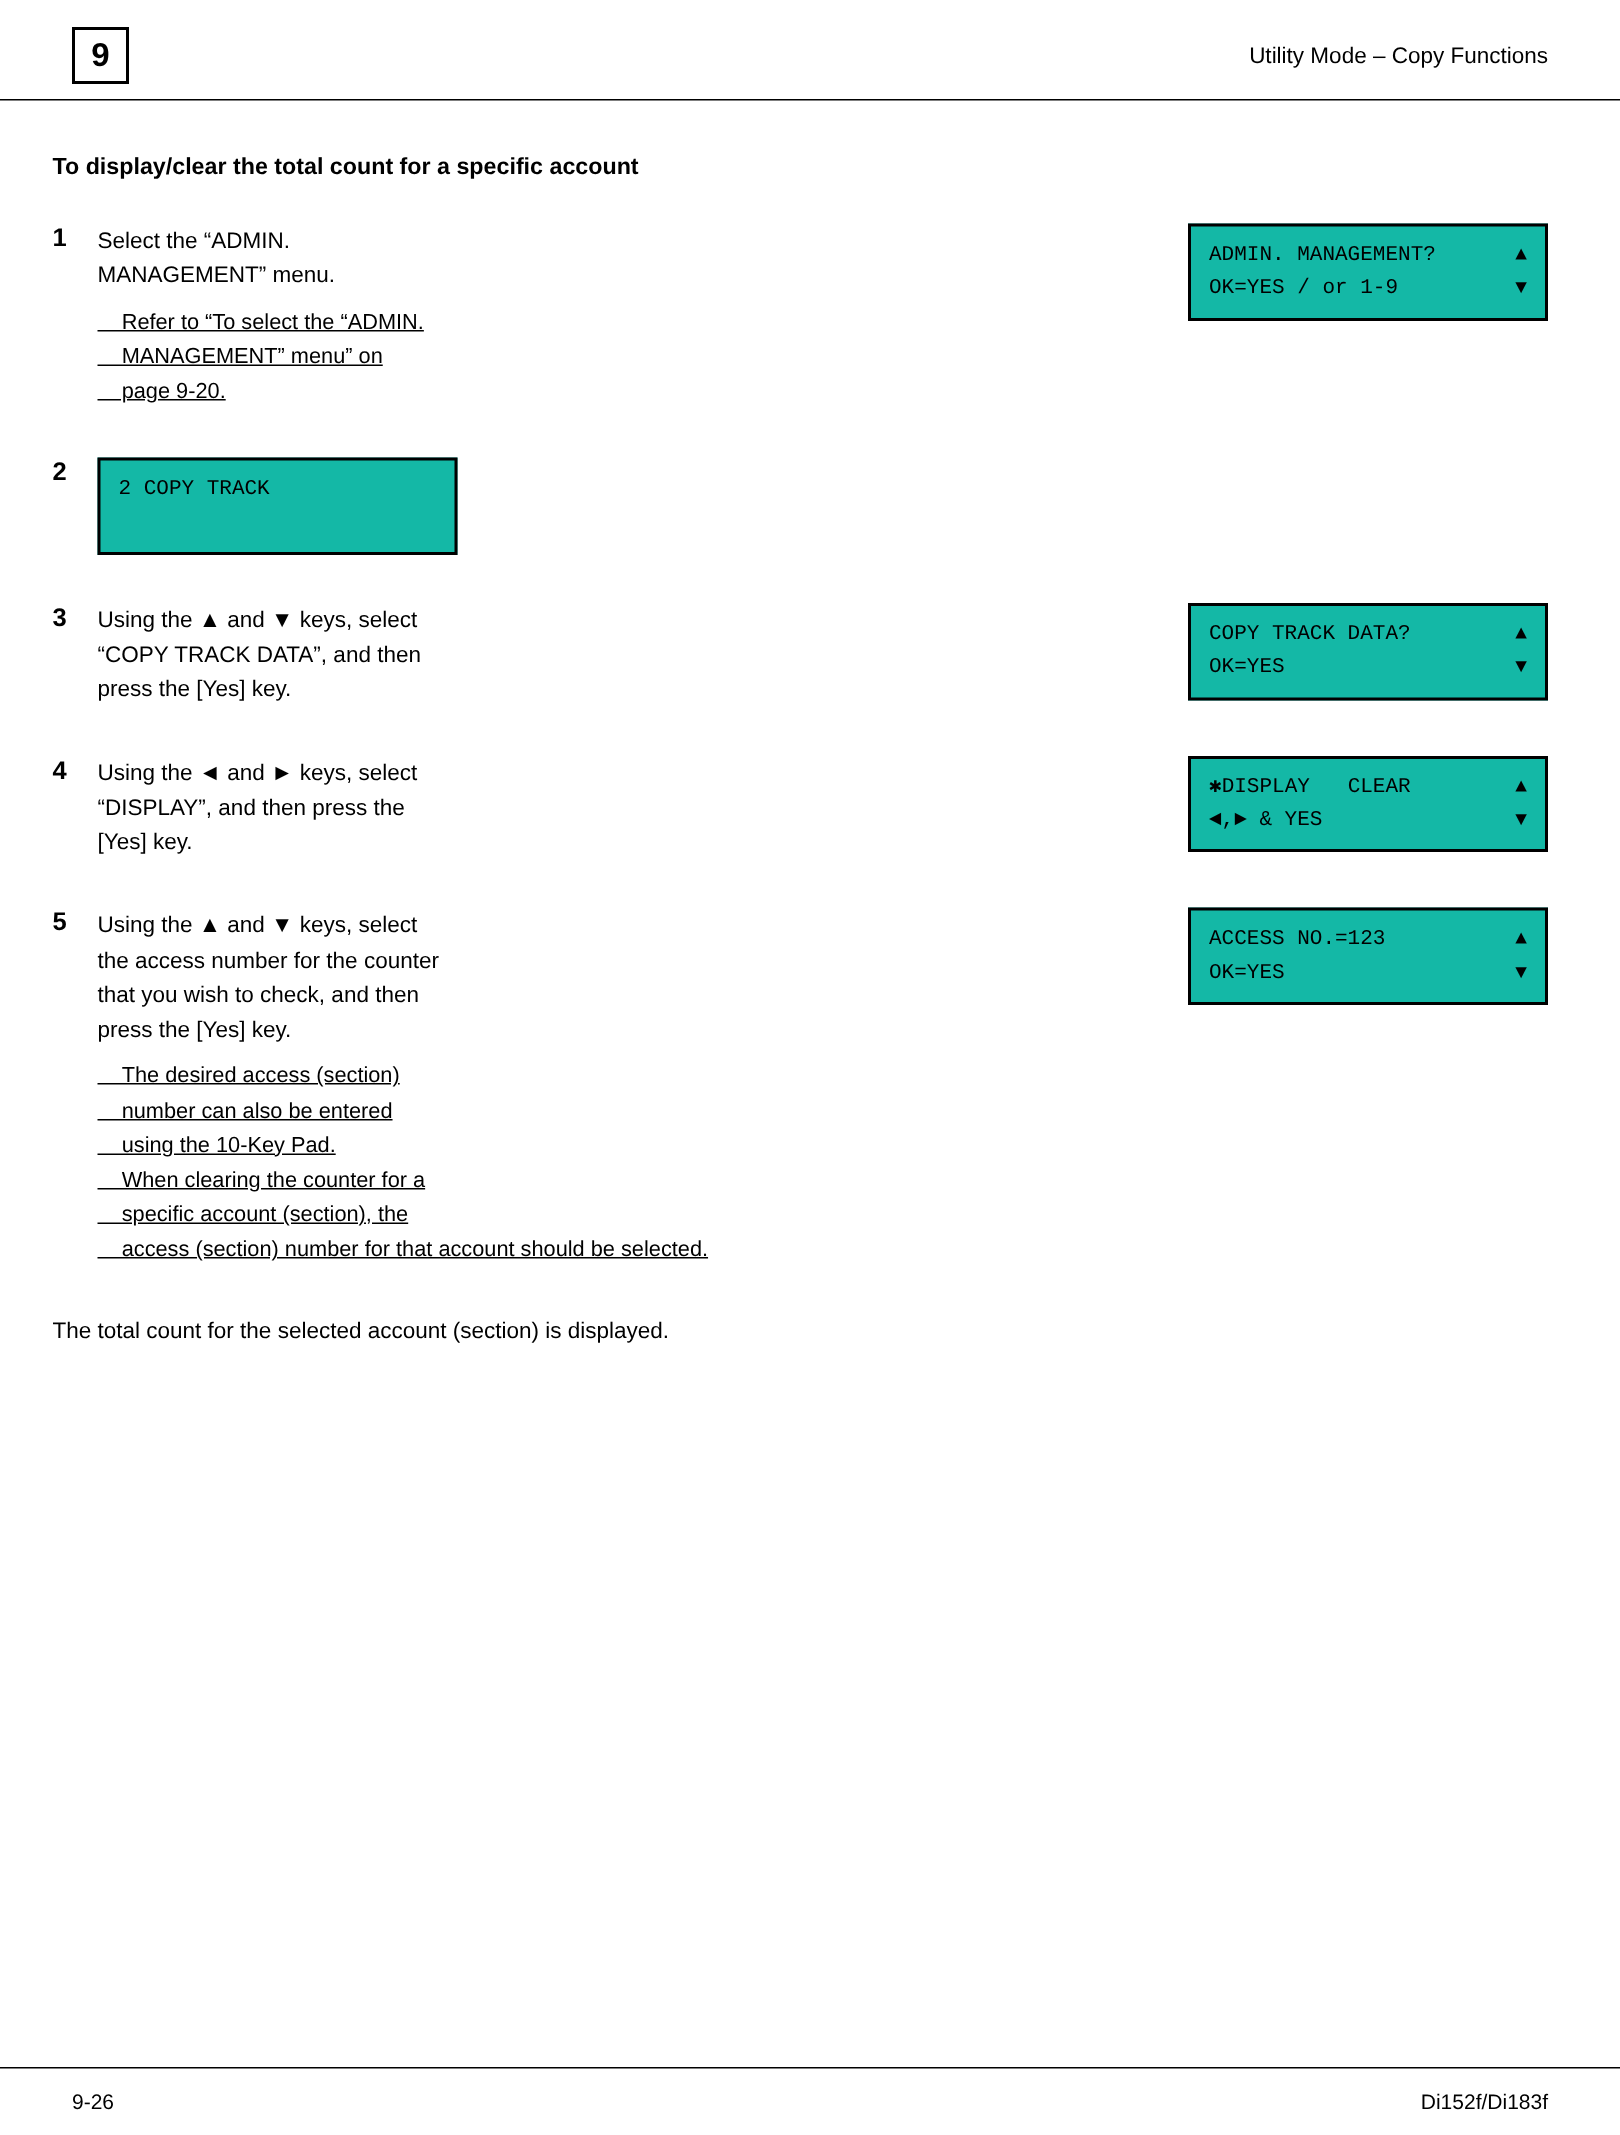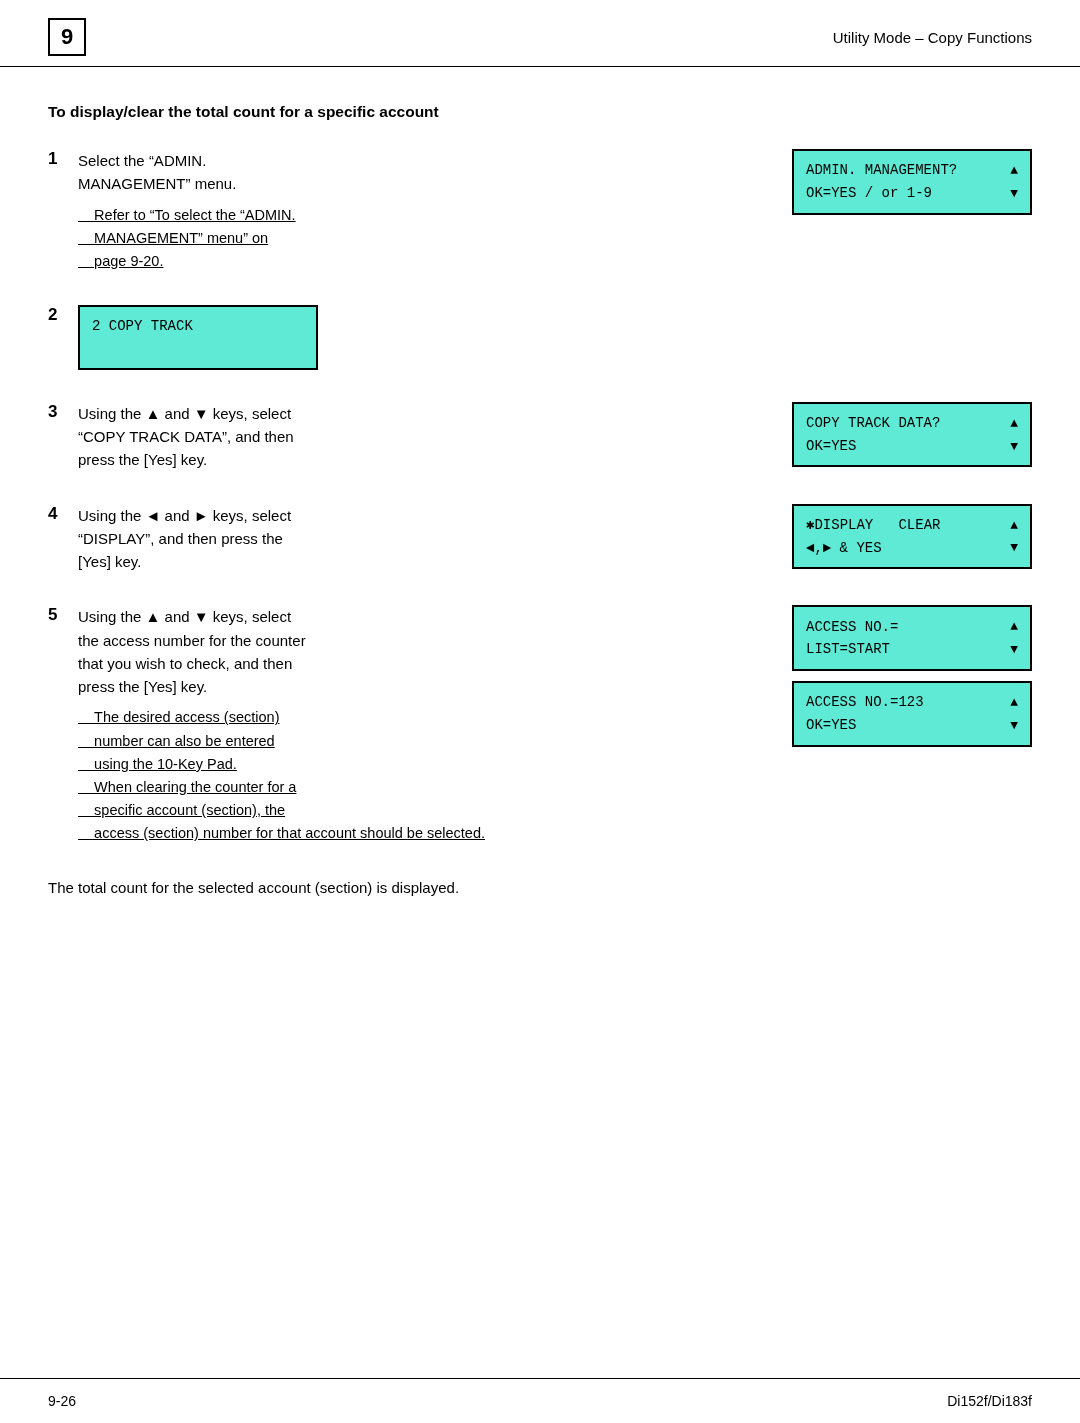--- a/index.html
+++ b/index.html
@@ -40,21 +40,21 @@
       font-weight: bold;
     }
 
     .page-header-title {
       font-size: 15px;
       color: #000;
       text-align: center;
     }
 
     .page-content {
-      padding: 36px 48px 60px 48px;
+      padding: 36px 48px 60px 35px;
     }
 
     .section-title {
       font-weight: bold;
       font-size: 15.5px;
       margin-bottom: 28px;
     }
 
     .step {
       display: flex;
@@ -74,21 +74,21 @@
       line-height: 1.55;
     }
 
     .lcd-box {
       border: 2px solid #000;
       padding: 8px 12px;
       font-family: 'Courier New', Courier, monospace;
       font-size: 14px;
       line-height: 1.6;
       min-width: 220px;
-      background: #5eead4;
+      background: #14b8a6;
     }
 
     .lcd-row {
       display: flex;
       justify-content: space-between;
       align-items: center;
     }
 
     .lcd-arrow-up::after {
       content: '▲';
@@ -251,30 +251,20 @@
           &nbsp;&nbsp;&nbsp;&nbsp;number can also be entered<br>
           &nbsp;&nbsp;&nbsp;&nbsp;using the 10-Key Pad.<br>
           &nbsp;&nbsp;&nbsp;&nbsp;When clearing the counter for a<br>
           &nbsp;&nbsp;&nbsp;&nbsp;specific account (section), the<br>
           &nbsp;&nbsp;&nbsp;&nbsp;access (section) number for that account should be selected.
         </div>
       </div>
       <div class="step-right">
         <div class="lcd-box">
           <div class="lcd-row">
-            <span>ACCESS NO.=</span>
-            <span class="lcd-arrow-up"></span>
-          </div>
-          <div class="lcd-row">
-            <span>LIST=START</span>
-            <span class="lcd-arrow-down"></span>
-          </div>
-        </div>
-        <div class="lcd-box">
-          <div class="lcd-row">
             <span>ACCESS NO.=123</span>
             <span class="lcd-arrow-up"></span>
           </div>
           <div class="lcd-row">
             <span>OK=YES</span>
             <span class="lcd-arrow-down"></span>
           </div>
         </div>
       </div>
     </div>

